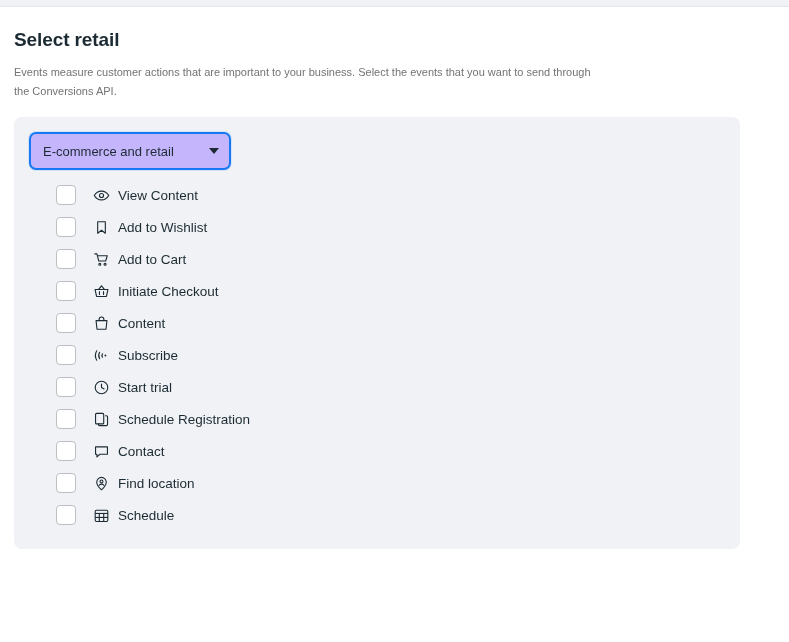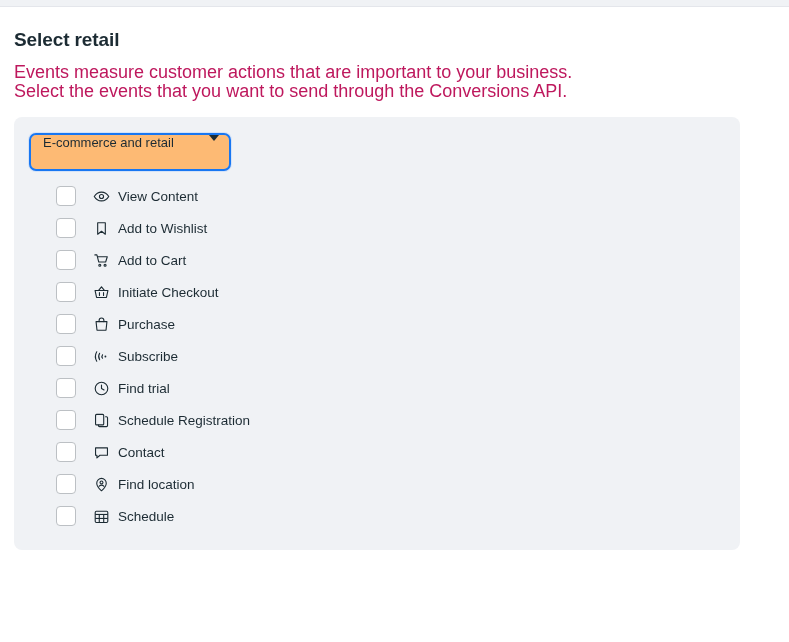--- a/index.html
+++ b/index.html
@@ -25,37 +25,38 @@
     box-sizing: border-box;
   }
   .page-title {
     font-size: 19px;
     font-weight: bold;
     color: #1c2b33;
     margin: 0 0 12px 0;
     letter-spacing: -0.1px;
   }
   .page-desc {
-    font-size: 18px;
+    font-size: 11px;
     line-height: 19px;
-    color: #be185d;
+    color: #737373;
     margin: 0 0 16px 0;
     max-width: 590px;
   }
   .panel {
     background: #f0f2f5;
     border-radius: 8px;
     padding: 16px 16px 18px 16px;
     box-sizing: border-box;
     width: 726px;
   }
   .dropdown {
     display: inline-flex;
+    align-items: center;
     justify-content: space-between;
-    background: #fdba74;
+    background: #c4b5fd;
     border: 1px solid #c9ccd1;
     border-radius: 6px;
     height: 34px;
     padding: 0 10px 0 12px;
     min-width: 176px;
     box-shadow: 0 0 0 2px #d5e3f7;
     outline: 2px solid #1877f2;
     outline-offset: -1px;
     cursor: pointer;
     margin-bottom: 10px;
@@ -184,21 +185,21 @@
 
 
       <li class="event-row">
         <span class="checkbox"></span>
         <span class="event-icon">
           <svg width="17" height="17" viewBox="0 0 20 20" fill="none" stroke="currentColor" stroke-width="1.3">
             <path d="M3.6 6.6h12.8l-1.1 10.2H4.7z" stroke-linejoin="round"></path>
             <path d="M7.2 6.6V5.1a2.8 2.8 0 0 1 5.6 0v1.5" stroke-linecap="round"></path>
           </svg>
         </span>
-        <span class="event-label">Purchase</span>
+        <span class="event-label">Content</span>
       </li>
 
       <li class="event-row">
         <span class="checkbox"></span>
         <span class="event-icon">
           <svg width="17" height="17" viewBox="0 0 20 20" fill="none" stroke="currentColor" stroke-width="1.3">
             <path d="M4.4 15.6a11.2 11.2 0 0 1 0-11.2" stroke-linecap="round"></path>
             <path d="M7.8 13.8a7.2 7.2 0 0 1 0-7.6" stroke-linecap="round"></path>
             <path d="M11.2 12a3.4 3.4 0 0 1 0-4" stroke-linecap="round"></path>
             <circle cx="14.6" cy="10" r="1.1" fill="currentColor" stroke="none"></circle>
@@ -208,21 +209,21 @@
       </li>
 
       <li class="event-row">
         <span class="checkbox"></span>
         <span class="event-icon">
           <svg width="17" height="17" viewBox="0 0 20 20" fill="none" stroke="currentColor" stroke-width="1.3">
             <circle cx="10" cy="10" r="7.4"></circle>
             <path d="M10 5.8V10l3 1.8" stroke-linecap="round" stroke-linejoin="round"></path>
           </svg>
         </span>
-        <span class="event-label">Find trial</span>
+        <span class="event-label">Start trial</span>
       </li>
 
       <li class="event-row">
         <span class="checkbox"></span>
         <span class="event-icon">
           <svg width="17" height="17" viewBox="0 0 20 20" fill="none" stroke="currentColor" stroke-width="1.3">
             <rect x="3" y="2.8" width="9.6" height="12.4" rx="1.2"></rect>
             <path d="M14.8 5.6h1.1a1.2 1.2 0 0 1 1.2 1.2v9.2a1.2 1.2 0 0 1-1.2 1.2H7.6a1.2 1.2 0 0 1-1.2-1.2v-0.6" stroke-linecap="round"></path>
           </svg>
         </span>

